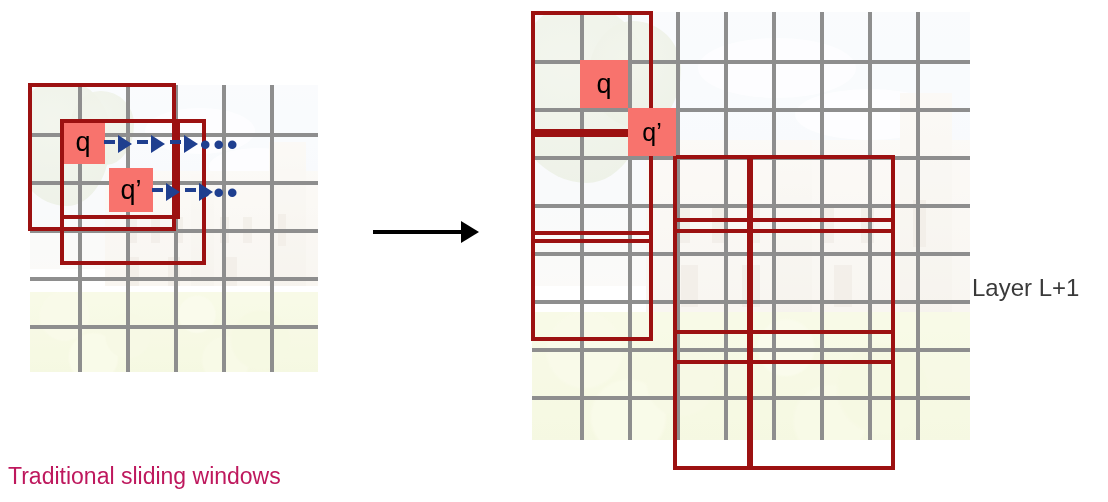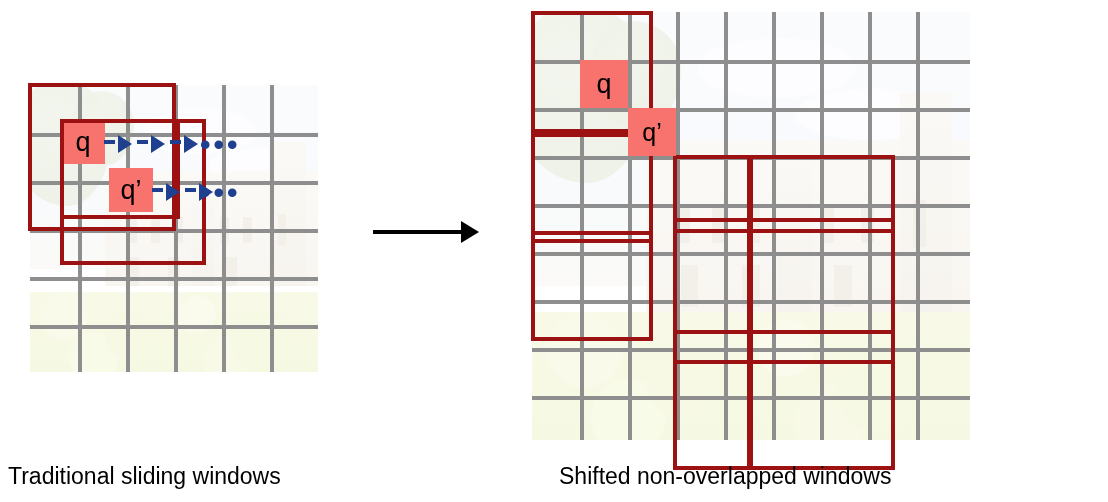--- a/index.html
+++ b/index.html
@@ -49,21 +49,21 @@
      letter-spacing:3px;line-height:1;}
 
   
   .bigarrow-line{position:absolute;height:4px;background:#000;}
   .bigarrow-head{position:absolute;width:0;height:0;
      border-top:11px solid transparent;border-bottom:11px solid transparent;
      border-left:18px solid #000;}
 
   
   .lbl{position:absolute;color:#3a3a3a;font-size:24px;white-space:nowrap;}
-  .caption{position:absolute;color:#000000;font-size:23px;white-space:nowrap;}
+  .caption{position:absolute;color:#be185d;font-size:23px;white-space:nowrap;}
 </style>
 </head>
 <body>
 
 <div class="stage">
 
   <div class="photo" style="left:30px;top:85px;width:288px;height:287px;">
     <div class="sky"></div>
     <div class="cloud" style="left:40%;top:8%;width:38%;height:16%;"></div>
     <div class="cloud" style="left:62%;top:22%;width:34%;height:13%;"></div>
@@ -192,16 +192,16 @@
   <div class="winbox" style="left:673px;top:330px;width:78px;height:140px;"></div>
   <div class="winbox" style="left:749px;top:330px;width:146px;height:140px;"></div>
 
   <div class="qcell" style="left:580px;top:60px;width:48px;height:48px;">
     <span>q</span>
   </div>
   <div class="qcell small" style="left:628px;top:108px;width:48px;height:48px;">
     <span>q’</span>
   </div>
 
-
-  <div class="caption" style="left:559px;top:463px;">Shifted non-overlapped windows</div>
+  <div class="lbl" style="left:972px;top:274px;">Layer L+1</div>
+
 
 </div>
 
 </body></html>

